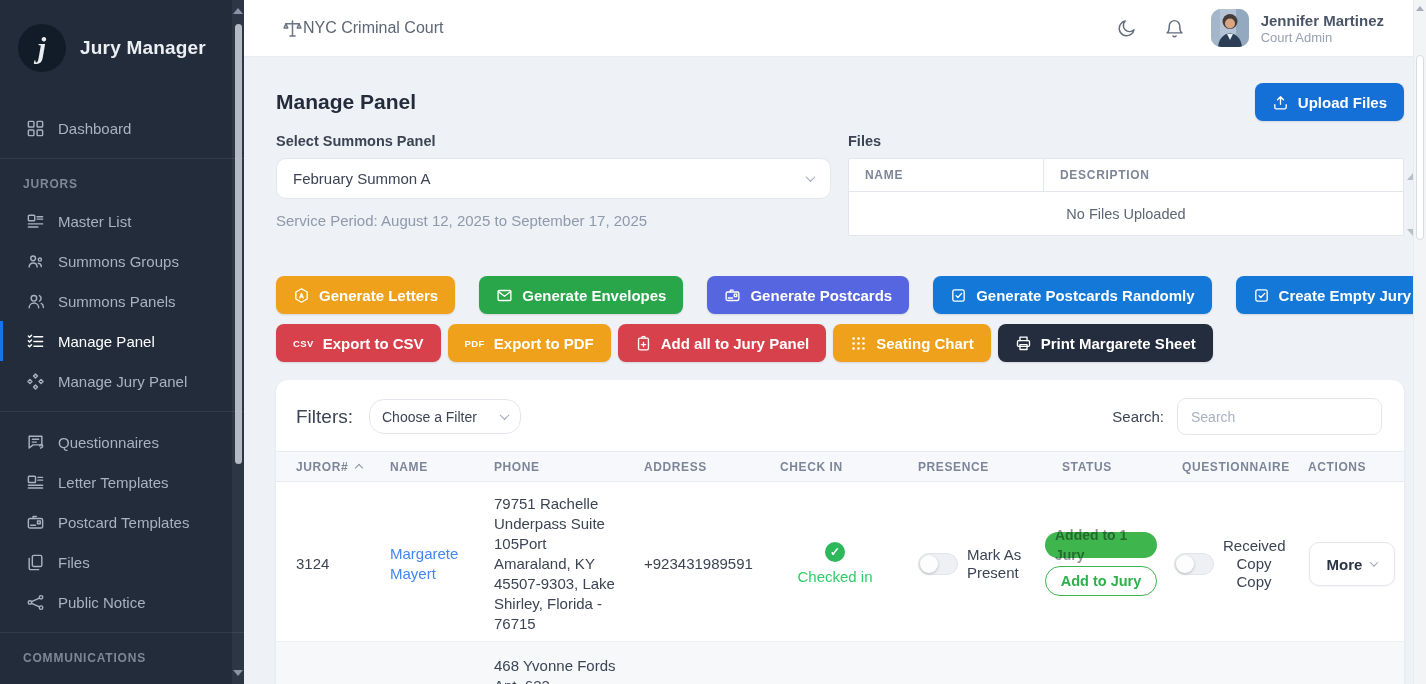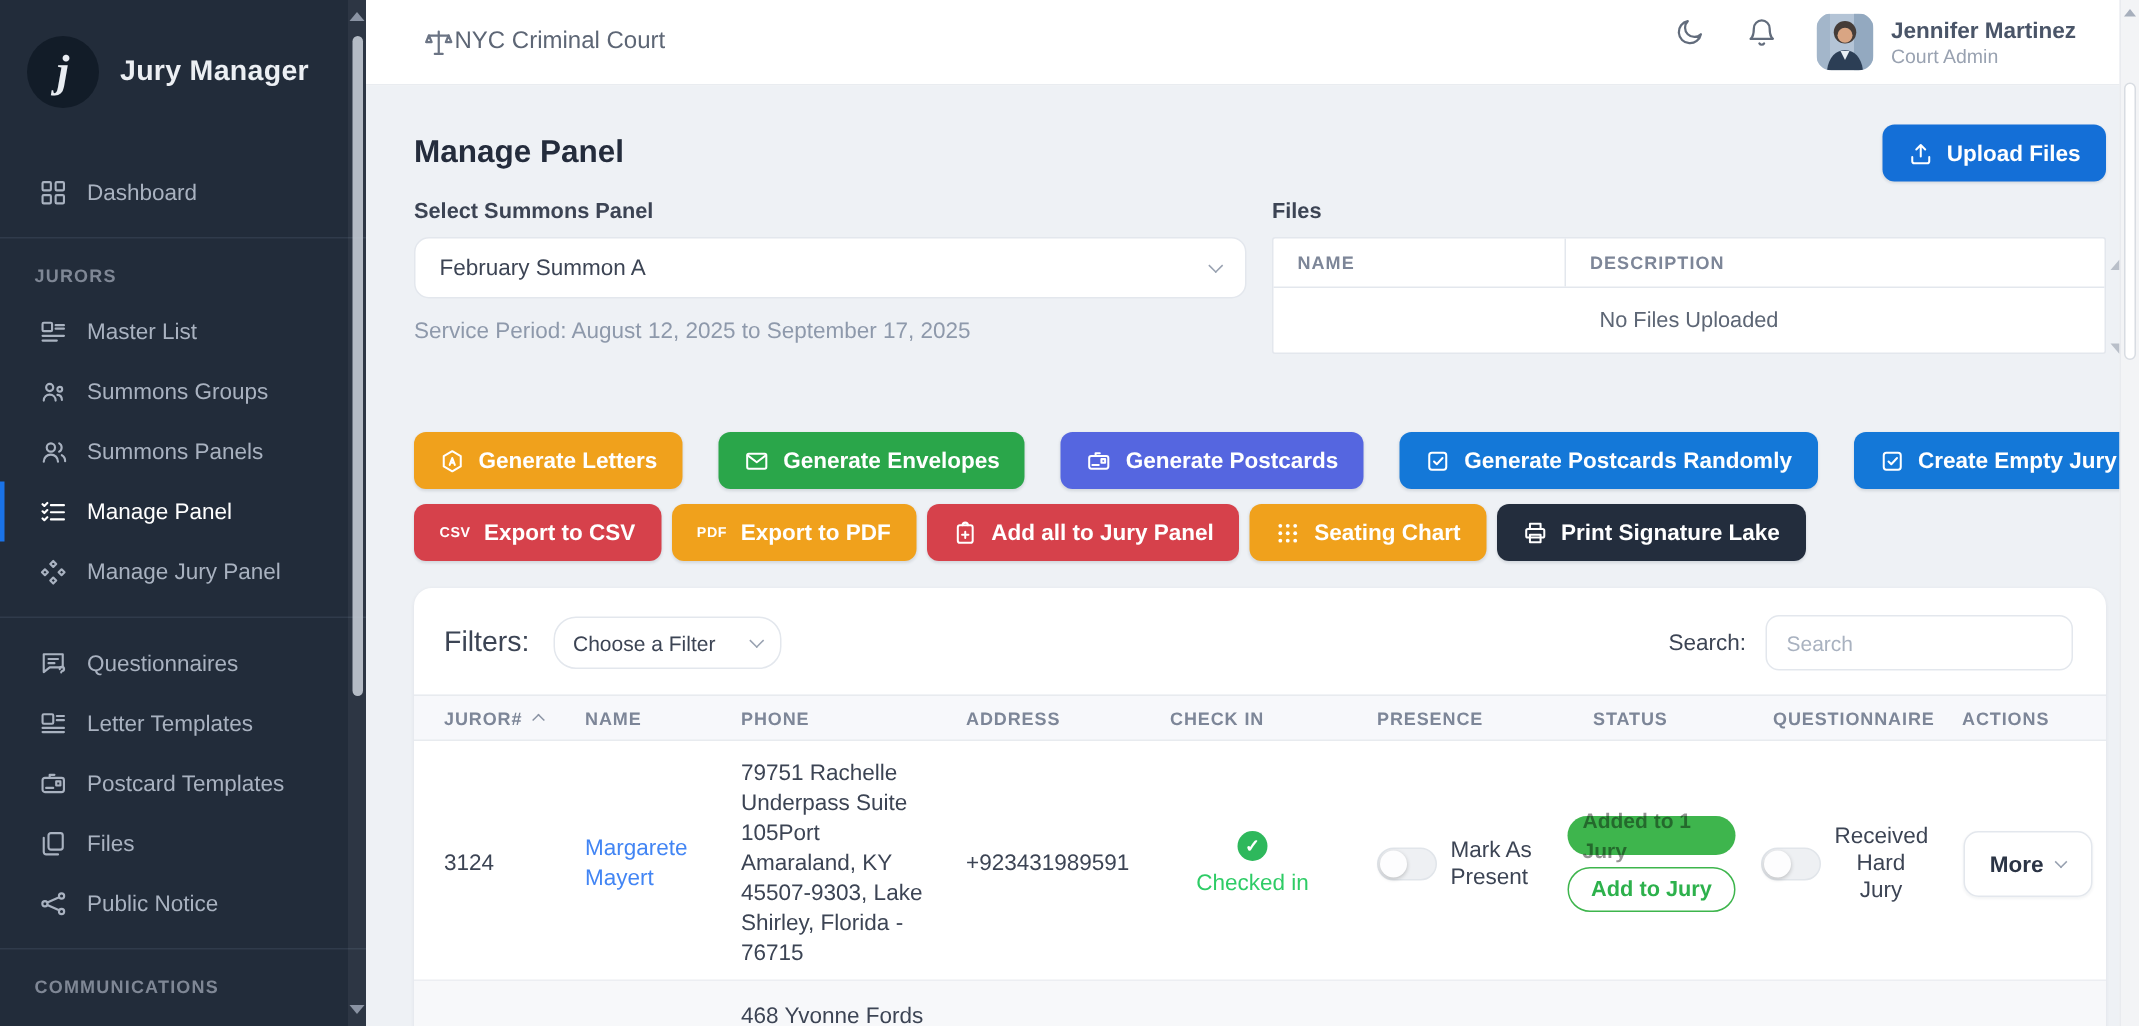--- a/index.html
+++ b/index.html
@@ -27,21 +27,21 @@
   .tri.up { border-bottom:6px solid #8a93a3; }
   .tri.down { border-top:6px solid #8a93a3; }
   .side-arrow-up { right:1px; top:8px; }
   .side-arrow-down { right:1px; bottom:8px; }
 
   
   .topbar { position:absolute; left:244px; top:0; right:0; height:57px; background:#ffffff;
     border-bottom:1px solid #e9ecf0; display:flex; align-items:center; padding:0 30px 0 38px; z-index:4; }
   .court { display:flex; align-items:center; color:#5d6675; font-size:16px; }
   .court svg { width:21px; height:21px; stroke:#6b7484; fill:none; stroke-width:1.7; stroke-linecap:round; stroke-linejoin:round; }
-  .top-right { margin-left:auto; display:flex; gap:24px; padding-right:12px; }
+  .top-right { margin-left:auto; display:flex; align-items:center; gap:24px; padding-right:12px; }
   .icon-btn { width:24px; height:24px; display:flex; align-items:center; justify-content:center; cursor:pointer; }
   .icon-btn svg { width:21px; height:21px; stroke:#626c7c; fill:none; stroke-width:1.7; stroke-linecap:round; stroke-linejoin:round; }
   .userbox { display:flex; align-items:center; gap:12px; cursor:pointer; }
   .avatar { width:38px; height:38px; border-radius:10px; overflow:hidden; flex:0 0 auto; }
   .uname { font-size:15px; color:#4a5568; font-weight:600; line-height:19px; }
   .urole { font-size:13px; color:#99a2b1; line-height:16px; }
 
   
   .main { position:absolute; left:244px; top:57px; right:0; bottom:0; padding:26px 22px 0 32px; }
   .page-head { display:flex; align-items:center; justify-content:space-between; }
@@ -65,21 +65,21 @@
   .right-col { flex:1; margin-left:17px; position:relative; }
   .ftable { margin-top:9px; background:#fff; border:1px solid #e3e7ed; border-radius:2px; }
   .fhead { display:flex; border-bottom:1px solid #e3e7ed; height:33px; }
   .fcell { display:flex; align-items:center; padding-left:16px; font-size:12px; font-weight:700;
     letter-spacing:.7px; color:#7d8698; }
   .fcell.c1 { width:195px; border-right:1px solid #e3e7ed; }
   .fbody { height:43px; display:flex; align-items:center; justify-content:center; font-size:14.5px; color:#5d6675; }
   .files-arrow-up { right:-15px; top:40px; border-left-width:6px; border-right-width:6px; border-bottom:7px solid #b9bfc9; }
   .files-arrow-down { right:-15px; top:96px; border-left-width:6px; border-right-width:6px; border-top:7px solid #b9bfc9; }
 
-  .btn-row1 { display:flex; gap:24px; margin-top:52px; }
+  .btn-row1 { display:flex; gap:24px; margin-top:40px; }
   .btn-row2 { display:flex; gap:7px; margin-top:10px; }
 
   
   .card { margin-top:18px; background:#fff; border-radius:12px; box-shadow:0 1px 3px rgba(20,30,50,.07); height:400px; }
   .filters-row { display:flex; align-items:center; padding:18px 22px 16px 20px; }
   .filters-label { font-size:19px; color:#3c4454; }
   .filter-select { margin-left:16px; width:152px; height:35px; border:1px solid #e3e7ed; border-radius:15px;
     display:flex; align-items:center; padding:0 12px; font-size:14px; color:#3c4454; cursor:pointer; background:#fff; }
   .filter-select .chev { margin-left:auto; }
   .search-wrap { margin-left:auto; display:flex; align-items:center; gap:13px; }
@@ -405,21 +405,21 @@
           <circle cx="19" cy="19" r="1.8"></circle>
         </svg>
       <span>Seating Chart</span>
     </button>
     <button class="btn" style="background: rgb(35, 45, 61);">
       <svg viewBox="0 0 24 24">
           <path d="M7 8V3h10v5"></path>
           <rect x="3.5" y="8" width="17" height="8" rx="1.5"></rect>
           <rect x="7" y="13.5" width="10" height="7"></rect>
         </svg>
-      <span>Print Signature Lake</span>
+      <span>Print Margarete Sheet</span>
     </button>
   </div>
 
   <section class="card">
     <div class="filters-row">
       <span class="filters-label">Filters:</span>
       <div class="filter-select">
         <span>Choose a Filter</span>
         <span class="chev"></span>
       </div>
@@ -456,21 +456,21 @@
       <div class="cell toggle-cell">
         <span class="toggle"></span>
         <span class="tgl-label">Mark As Present</span>
       </div>
       <div class="cell status-cell">
         <span class="badge">Added to 1 Jury</span>
         <button class="pill-btn">Add to Jury</button>
       </div>
       <div class="cell toggle-cell" style="padding-left:12px">
         <span class="toggle"></span>
-        <span class="tgl-label centered">Received Hard Jury</span>
+        <span class="tgl-label centered">Received Copy Copy</span>
       </div>
       <div class="cell actions-cell">
         <button class="more-btn">
           <span>More</span>
           <span class="chev"></span>
         </button>
       </div>
     </div>
 
     <div class="jgrid jrow stripe">

